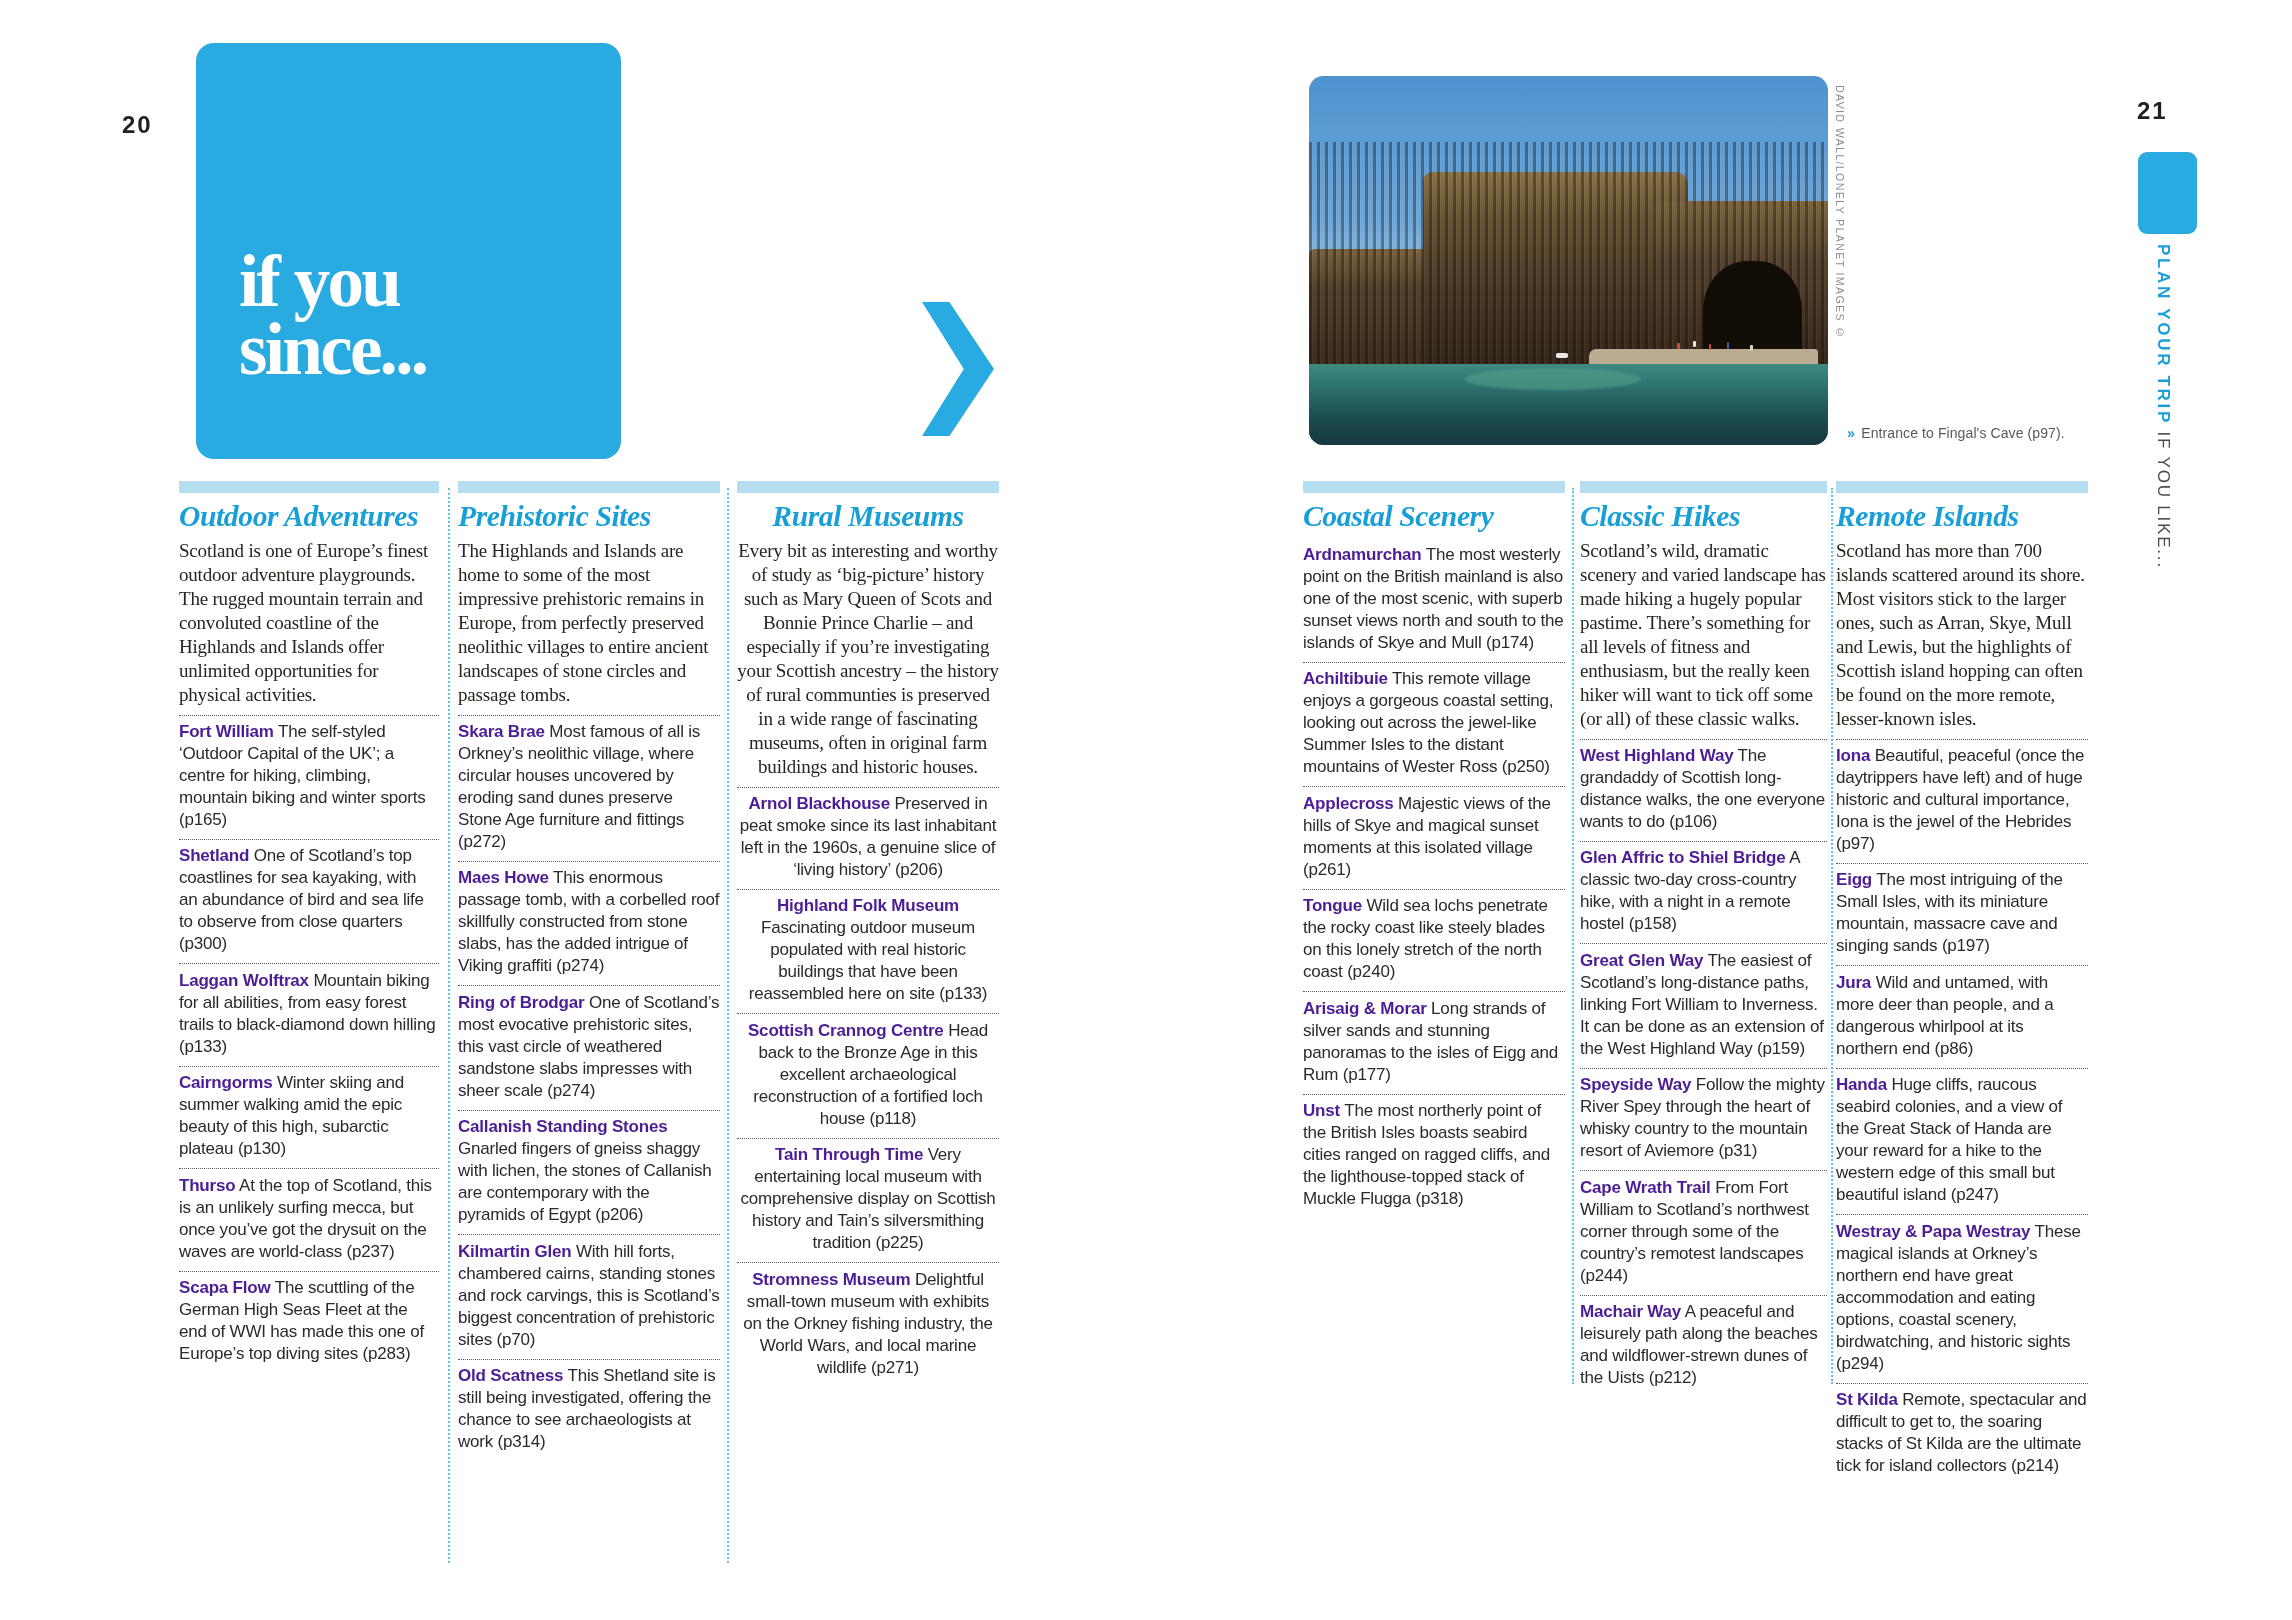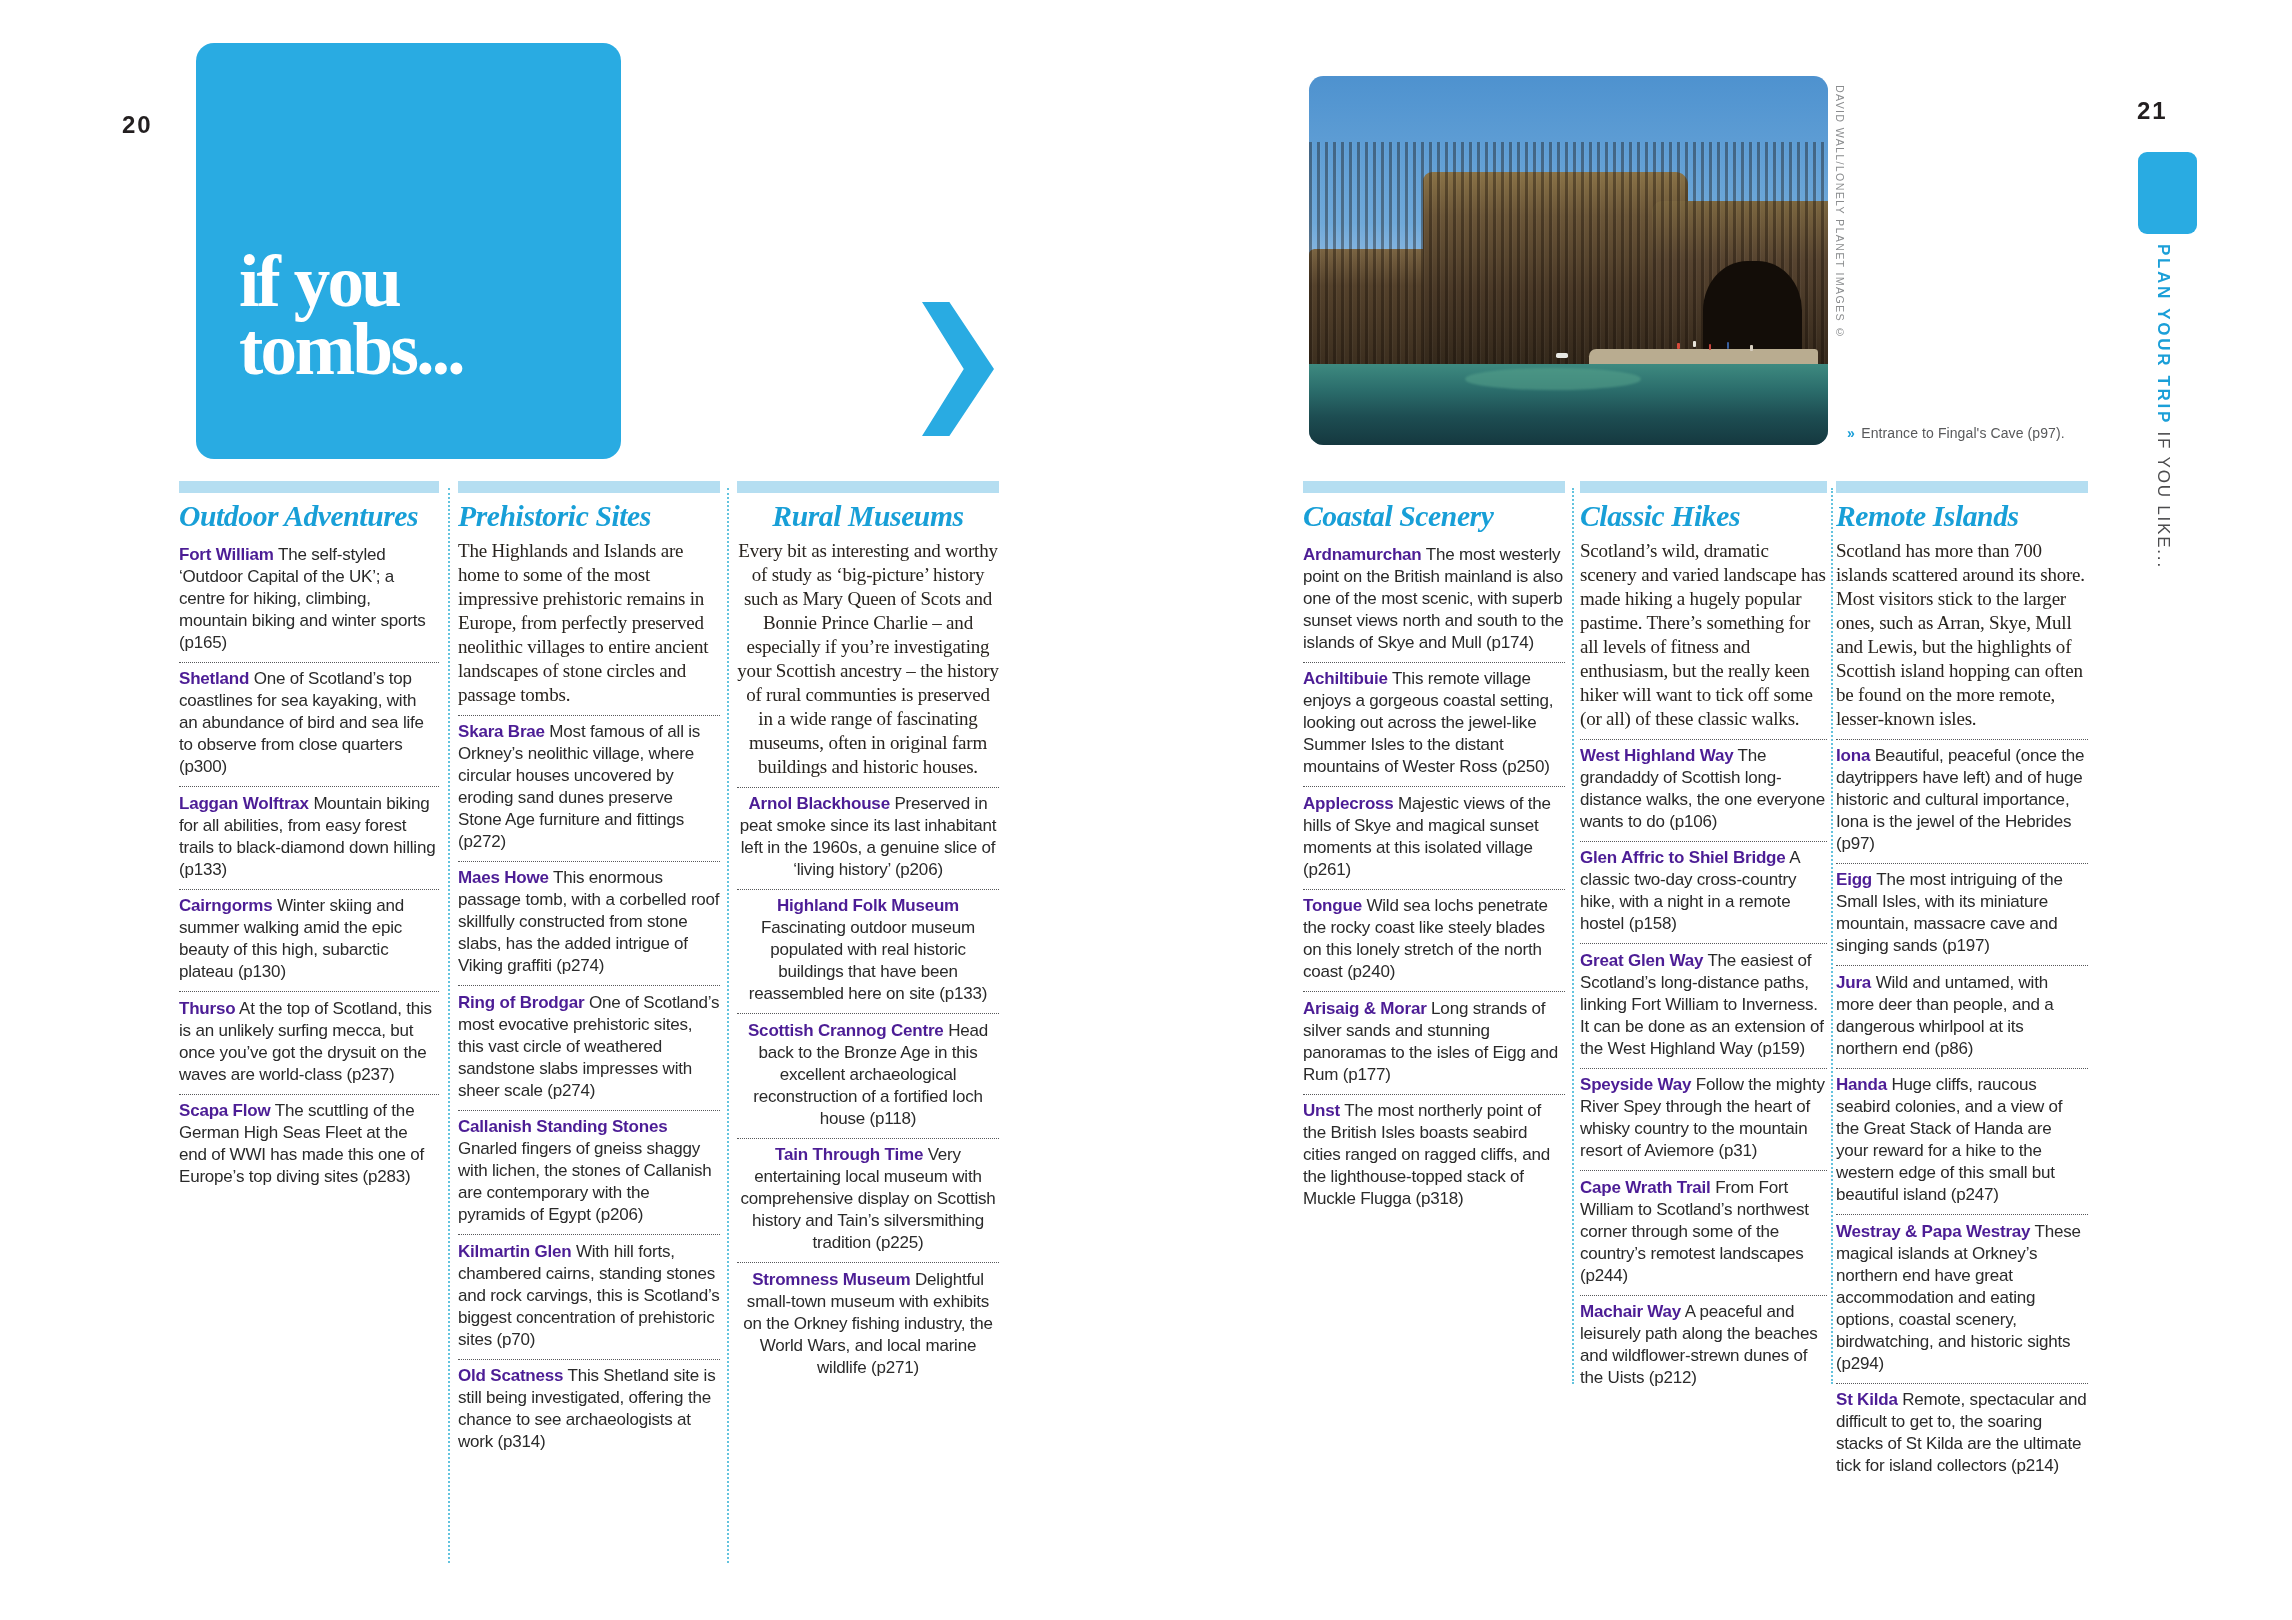--- a/index.html
+++ b/index.html
@@ -79,21 +79,21 @@
 </style>
 </head>
 <body>
 
 <div id="spread">
 
   <div id="pagenum-left" class="pagenum">20</div>
   <div id="pagenum-right" class="pagenum">21</div>
 
   <div id="title-block">
-    <div id="title-text"><span>if you</span><br><span>tombs...</span></div>
+    <div id="title-text"><span>if you</span><br><span>since...</span></div>
   </div>
 
   <div id="chevron"></div>
 
   <div id="photo">
     <div id="cliff-left" class="cliff"></div>
     <div id="cliff-center" class="cliff"></div>
     <div id="cliff-right" class="cliff"></div>
     <div class="columns-tex"></div>
     <div id="cave"></div>
@@ -120,20 +120,21 @@
   </div>
 
   <div class="vsep" id="vsep-0"></div>
   <div class="vsep" id="vsep-1"></div>
   <div class="vsep" id="vsep-2"></div>
   <div class="vsep" id="vsep-3"></div>
 
   <div class="col c0">
     <div class="accent-bar"></div>
     <h2>Outdoor Adventures</h2>
+    <div class="intro">Scotland is one of Europe’s finest outdoor adventure playgrounds. The rugged mountain terrain and convoluted coastline of the Highlands and Islands offer unlimited opportunities for physical activities.</div>
     <div>
         <div class="entry"><span class="entry-name">Fort William</span><span class="entry-text"> The self-styled ‘Outdoor Capital of the UK’; a centre for hiking, climbing, mountain biking and winter sports (p165)</span></div>
         <div class="entry"><span class="entry-name">Shetland</span><span class="entry-text"> One of Scotland’s top coastlines for sea kayaking, with an abundance of bird and sea life to observe from close quarters (p300)</span></div>
         <div class="entry"><span class="entry-name">Laggan Wolftrax</span><span class="entry-text"> Mountain biking for all abilities, from easy forest trails to black-diamond down hilling (p133)</span></div>
         <div class="entry"><span class="entry-name">Cairngorms</span><span class="entry-text"> Winter skiing and summer walking amid the epic beauty of this high, subarctic plateau (p130)</span></div>
         <div class="entry"><span class="entry-name">Thurso</span><span class="entry-text"> At the top of Scotland, this is an unlikely surfing mecca, but once you’ve got the drysuit on the waves are world-class (p237)</span></div>
         <div class="entry"><span class="entry-name">Scapa Flow</span><span class="entry-text"> The scuttling of the German High Seas Fleet at the end of WWI has made this one of Europe’s top diving sites (p283)</span></div>
       </div>
   </div>
 

